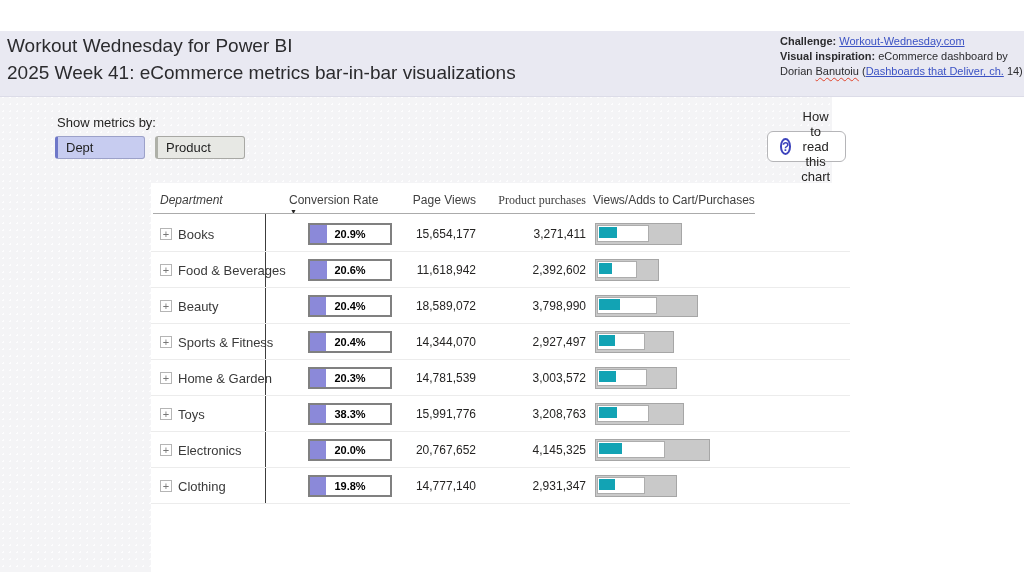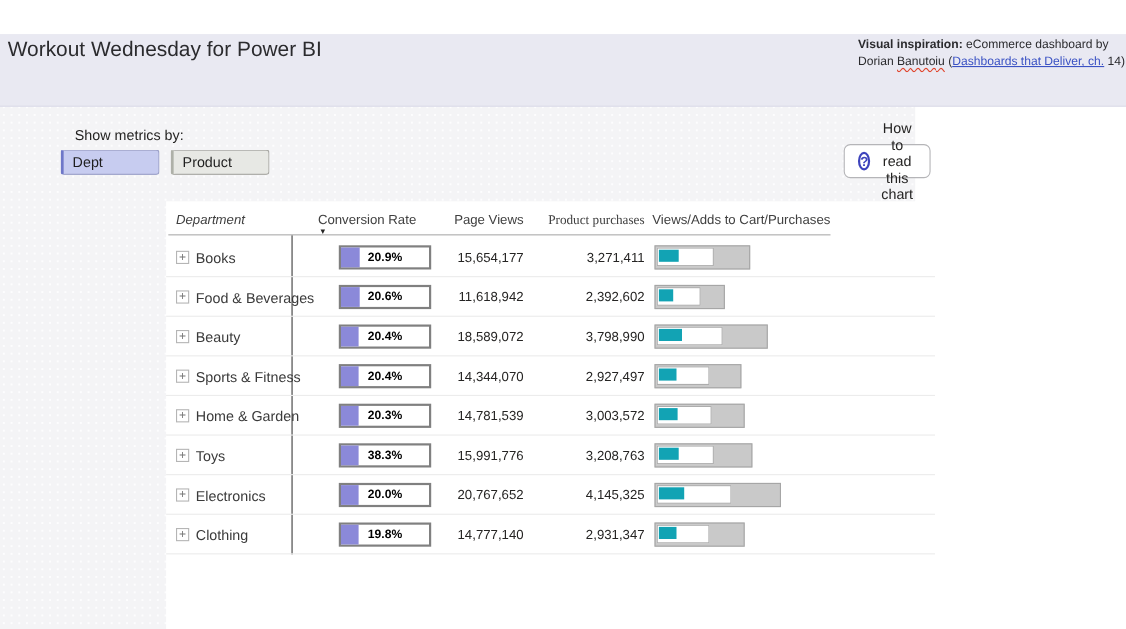--- a/index.html
+++ b/index.html
@@ -14,21 +14,21 @@
   .title1 { position:absolute; left:7px; top:4px; font-size:19px; color:#2B2B2E; }
   .title2 { position:absolute; left:7px; top:31px; font-size:19px; color:#2B2B2E; }
   .credits { position:absolute; left:780px; top:3px; width:244px; font-size:11px;
     line-height:15px; color:#2B2B2E; }
   .cline { white-space:nowrap; }
   .credits b { font-weight:bold; margin-right:3px; }
   .link { color:#3B52C4; text-decoration:underline; cursor:pointer; }
   .sp { text-decoration:underline wavy #E0442C; text-decoration-thickness:1px;
     text-underline-offset:2px; }
   
-  .slicer-label { position:absolute; left:68px; top:84px; font-size:13px; color:#252423; }
+  .slicer-label { position:absolute; left:57px; top:84px; font-size:13px; color:#252423; }
   .btn { position:absolute; top:105px; height:23px; width:90px; font-size:13px;
     color:#1F1F1F; text-align:left; padding-left:8px; border-radius:3px; cursor:pointer;
     font-family:"Liberation Sans", sans-serif; }
   .btn-dept { left:55px; background:#C7CCF0; border:1px solid #9CA1C9;
     border-left:3px solid #6E77C8; }
   .btn-product { left:155px; background:#E7E8E4; border:1px solid #A8A8A4;
     border-left:3px solid #AEB0A8; }
   .helpbtn { position:absolute; left:767px; top:100px; height:31px; padding:0 12px;
     background:#FFFFFF; border:1px solid #B5B5B8; border-radius:6px; display:flex;
     align-items:center; gap:7px; font-size:13px; color:#252423; cursor:pointer;
@@ -70,21 +70,23 @@
     border:1px solid #ADADAD; }
   .barteal { position:absolute; left:3px; top:3px; height:11px; background:#12A3B4; }
 </style>
 </head>
 <body>
 
 <div class="page">
 
   <div class="topband">
     <div class="title1">Workout Wednesday for Power BI</div>
+    <div class="title2">2025 Week 41: eCommerce metrics bar-in-bar visualizations</div>
     <div class="credits">
+      <div class="cline"><b>Challenge:</b><a class="link">Workout-Wednesday.com</a></div>
       <div class="cline"><b>Visual inspiration:</b><span>eCommerce dashboard by</span></div>
       <div class="cline"><span>Dorian </span><span class="sp">Banutoiu</span><span> (</span><a class="link">Dashboards that Deliver, ch.</a><span> 14)</span></div>
     </div>
   </div>
 
   <div class="slicer-label">Show metrics by:</div>
   <button class="btn btn-dept">Dept</button>
   <button class="btn btn-product">Product</button>
 
   <button class="helpbtn">

